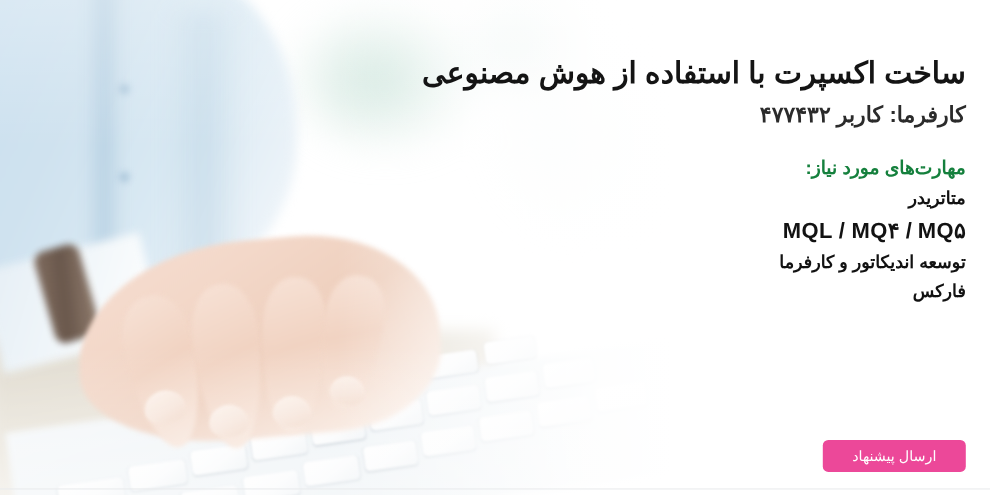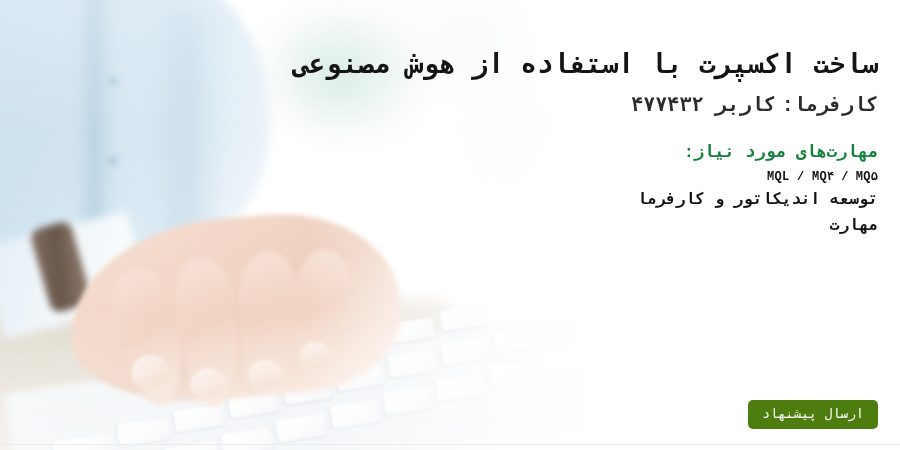--- a/index.html
+++ b/index.html
@@ -7,21 +7,21 @@
     margin: 0;
     padding: 0;
     background: #ffffff;
   }
   .banner {
     position: relative;
     width: 900px;
     height: 450px;
     overflow: hidden;
     background: #ffffff;
-    font-family: Liberation Mono, monospace;
+    font-family: Liberation Sans, sans-serif;
   }
 
   
   .photo {
     position: absolute;
     inset: 0;
     overflow: hidden;
   }
   
   .bg-room {
@@ -216,33 +216,33 @@
   }
   .skill-line {
     font-size: 16px;
     font-weight: bold;
     color: #121212;
     line-height: 1.62;
   }
   .skill-line.latin {
     direction: ltr;
     unicode-bidi: isolate;
-    font-size: 12px;
+    font-size: 20px;
     letter-spacing: 0.3px;
   }
 
   .submit-button {
     position: absolute;
     left: 748px;
     top: 400px;
     width: 130px;
     height: 29px;
     border: none;
     border-radius: 5px;
-    background: #4d7c0f;
+    background: #ec4899;
     color: #ffffff;
     font-family: inherit;
     font-size: 13px;
     font-weight: normal;
     direction: rtl;
     cursor: pointer;
     padding: 0;
     line-height: 29px;
     text-align: center;
   }
@@ -315,22 +315,23 @@
   <div class="content">
 
     <h1 class="title">ساخت اکسپرت با استفاده از هوش مصنوعی</h1>
 
     <div class="employer">
       <span class="emp-label">کارفرما:</span><span>کاربر ۴۷۷۴۳۲</span>
     </div>
 
     <div class="skills">
       <div class="skills-heading">مهارت‌های مورد نیاز:</div>
+      <div class="skill-line">متاتریدر</div>
       <div class="skill-line latin">MQL /  MQ۴ / MQ۵</div>
       <div class="skill-line">توسعه اندیکاتور و کارفرما</div>
-      <div class="skill-line">مهارت</div>
+      <div class="skill-line">فارکس</div>
     </div>
 
     <button class="submit-button">ارسال پیشنهاد</button>
 
     <div class="bottom-divider"></div>
   </div>
 </div>
 
 </body></html>

